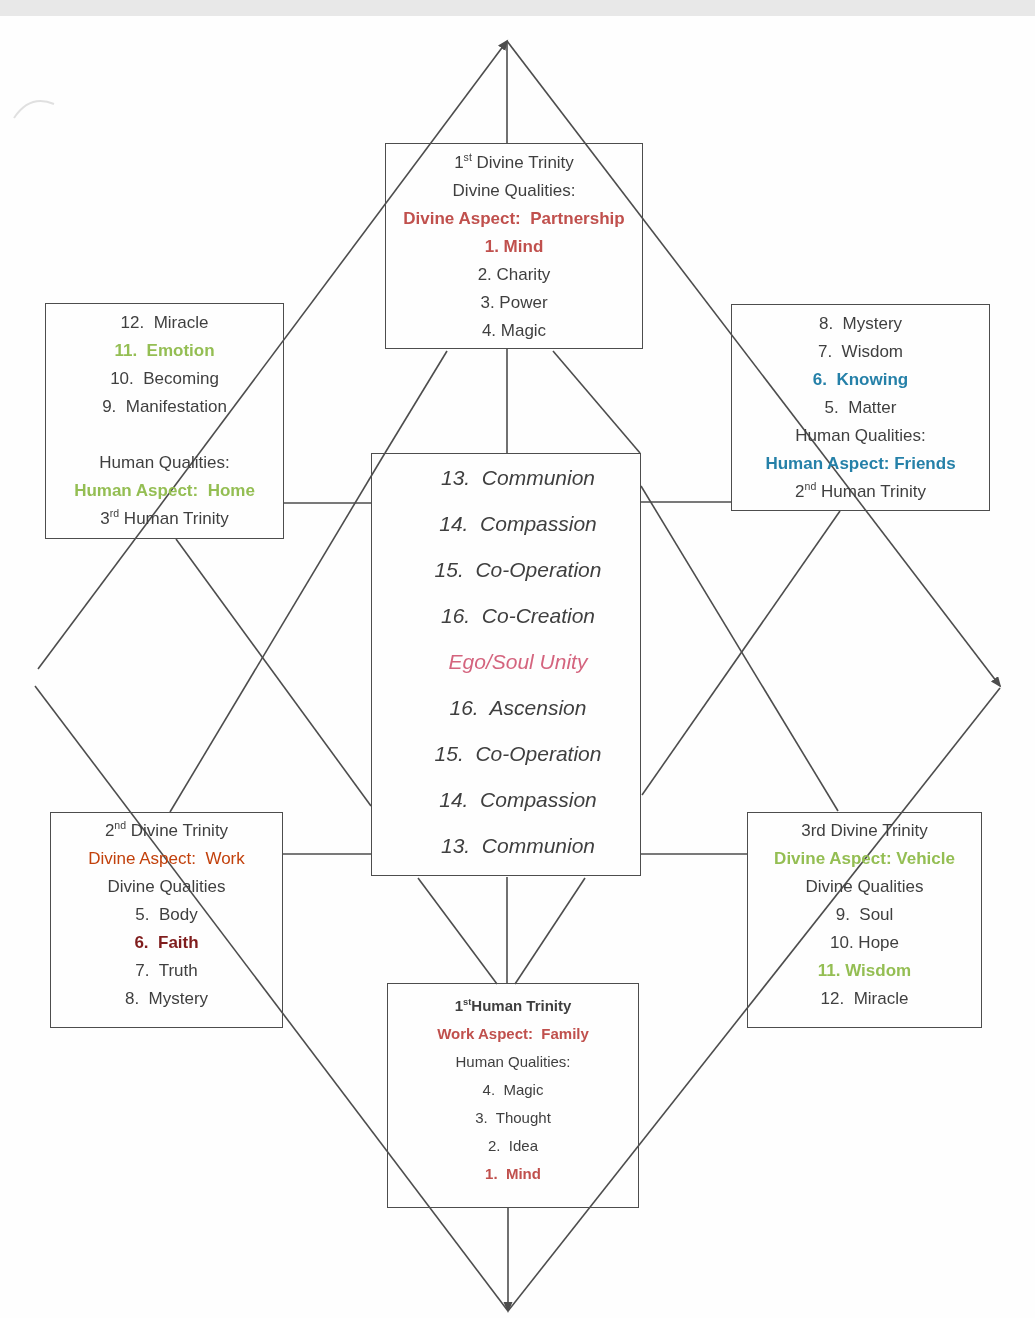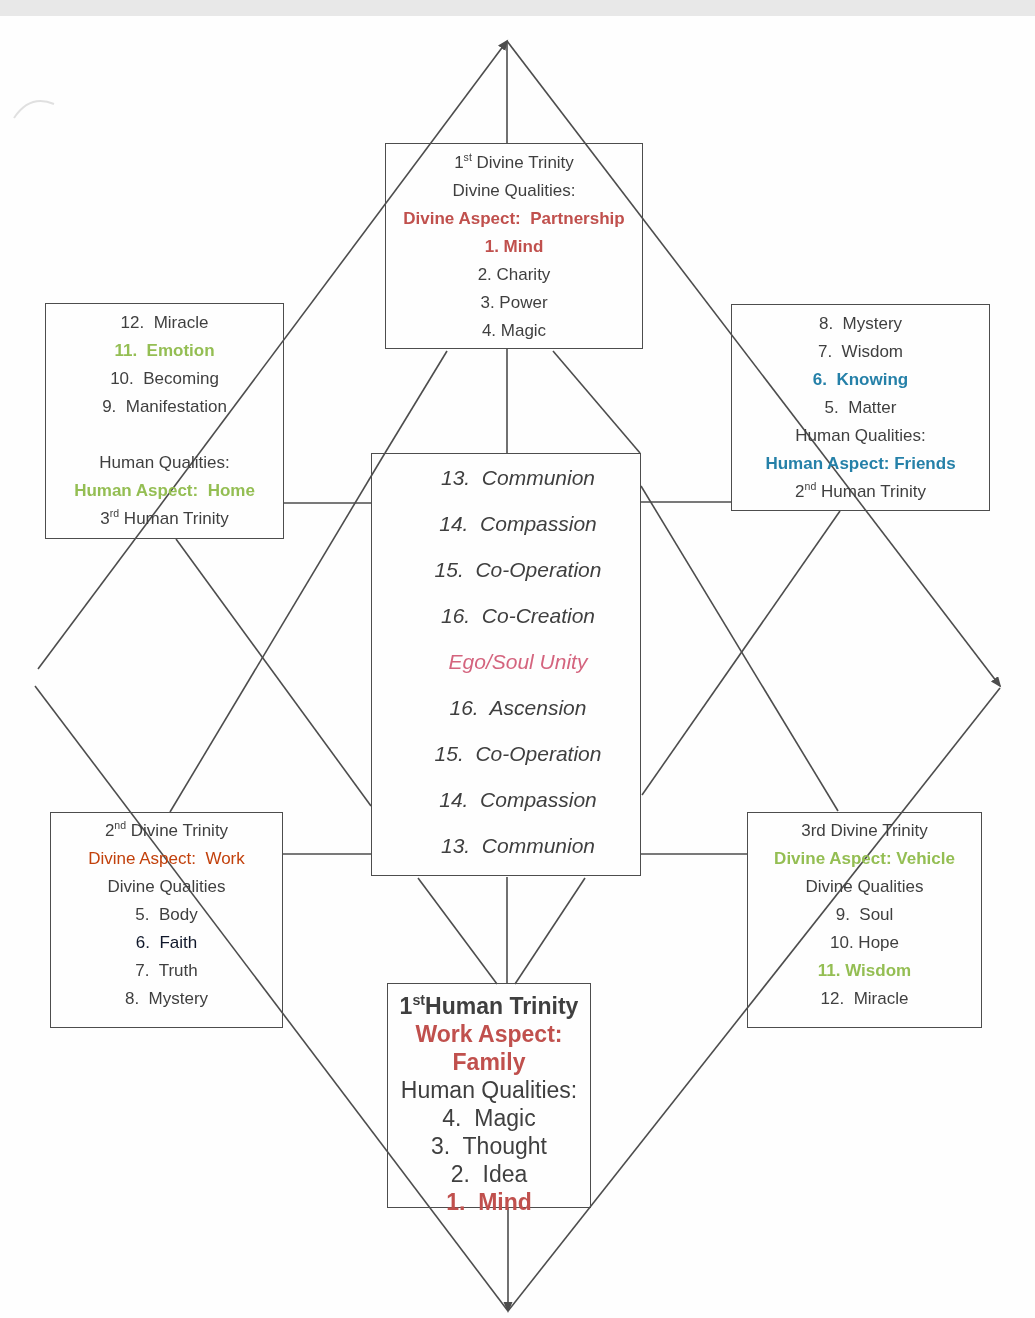--- a/index.html
+++ b/index.html
@@ -34,21 +34,21 @@
   #box-right .pad     {height:5px;}
   #box-center     {left:371px;top:437px;width:270px;height:423px;font-size:21px;padding-left:24px;}
   #box-center .bl     {line-height:46px;}
   #box-center .pad    {height:1px;}
   #box-bleft      {left:50px; top:796px;width:233px;height:216px;font-size:17px;}
   #box-bleft .bl      {line-height:28px;}
   #box-bleft .pad     {height:4px;}
   #box-bright     {left:747px;top:796px;width:235px;height:216px;font-size:17px;}
   #box-bright .bl     {line-height:28px;}
   #box-bright .pad    {height:4px;}
-  #box-bottom     {left:387px;top:967px;width:204px;height:225px;font-size:23px;}
+  #box-bottom     {left:387px;top:967px;width:252px;height:225px;font-size:15px;}
   #box-bottom .bl     {line-height:28px;}
   #box-bottom .pad    {height:8px;}
 </style>
 </head>
 <body>
 
 <div class="page">
 
   <svg class="wires" viewBox="0 0 1035 1318">
     <defs>
@@ -132,21 +132,21 @@
       <div class="bl" style="font-style: italic;"><span>15.  Co-Operation</span></div>
       <div class="bl" style="font-style: italic;"><span>14.  Compassion</span></div>
       <div class="bl" style="font-style: italic;"><span>13.  Communion</span></div>
     </div>
   <div id="box-bleft" class="tbox">
       <div class="pad"></div>
       <div class="bl"><span>2</span><sup>nd</sup><span> Divine Trinity</span></div>
       <div class="bl" style="color: #c2410c; font-weight: normal;"><span>Divine Aspect:  Work</span></div>
       <div class="bl"><span>Divine Qualities</span></div>
       <div class="bl"><span>5.  Body</span></div>
-      <div class="bl" style="color: #0f172a; font-weight: normal;"><span>6.  Faith</span></div>
+      <div class="bl" style="color: #7f1d1d; font-weight: bold;"><span>6.  Faith</span></div>
       <div class="bl"><span>7.  Truth</span></div>
       <div class="bl"><span>8.  Mystery</span></div>
     </div>
   <div id="box-bright" class="tbox">
       <div class="pad"></div>
       <div class="bl"><span>3rd Divine Trinity</span></div>
       <div class="bl" style="color: rgb(148, 190, 83); font-weight: bold; text-align: center;"><span>Divine Aspect: Vehicle</span></div>
       <div class="bl"><span>Divine Qualities</span></div>
       <div class="bl"><span>9.  Soul</span></div>
       <div class="bl"><span>10. Hope</span></div>

